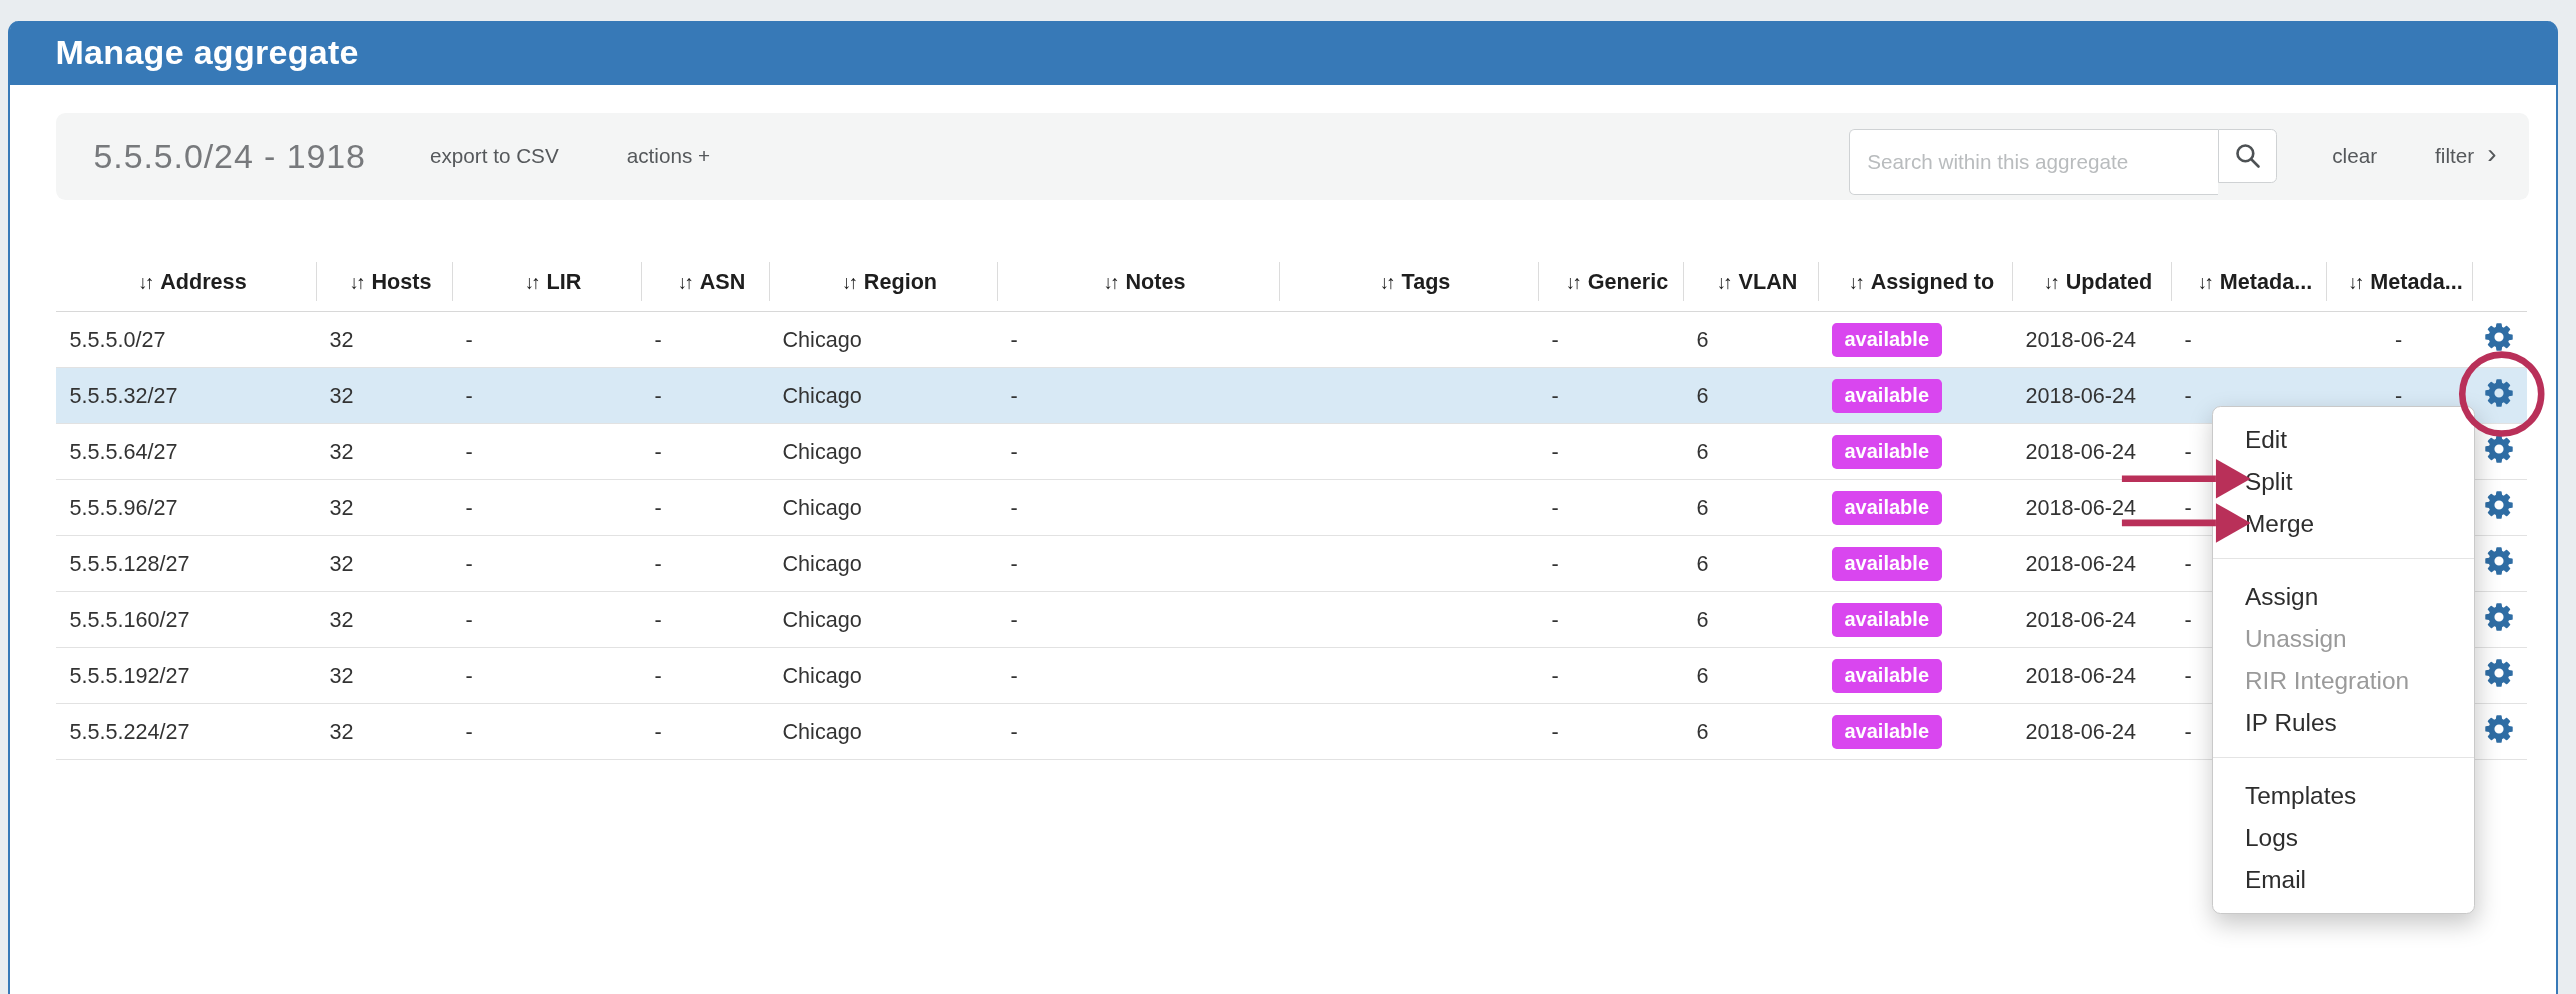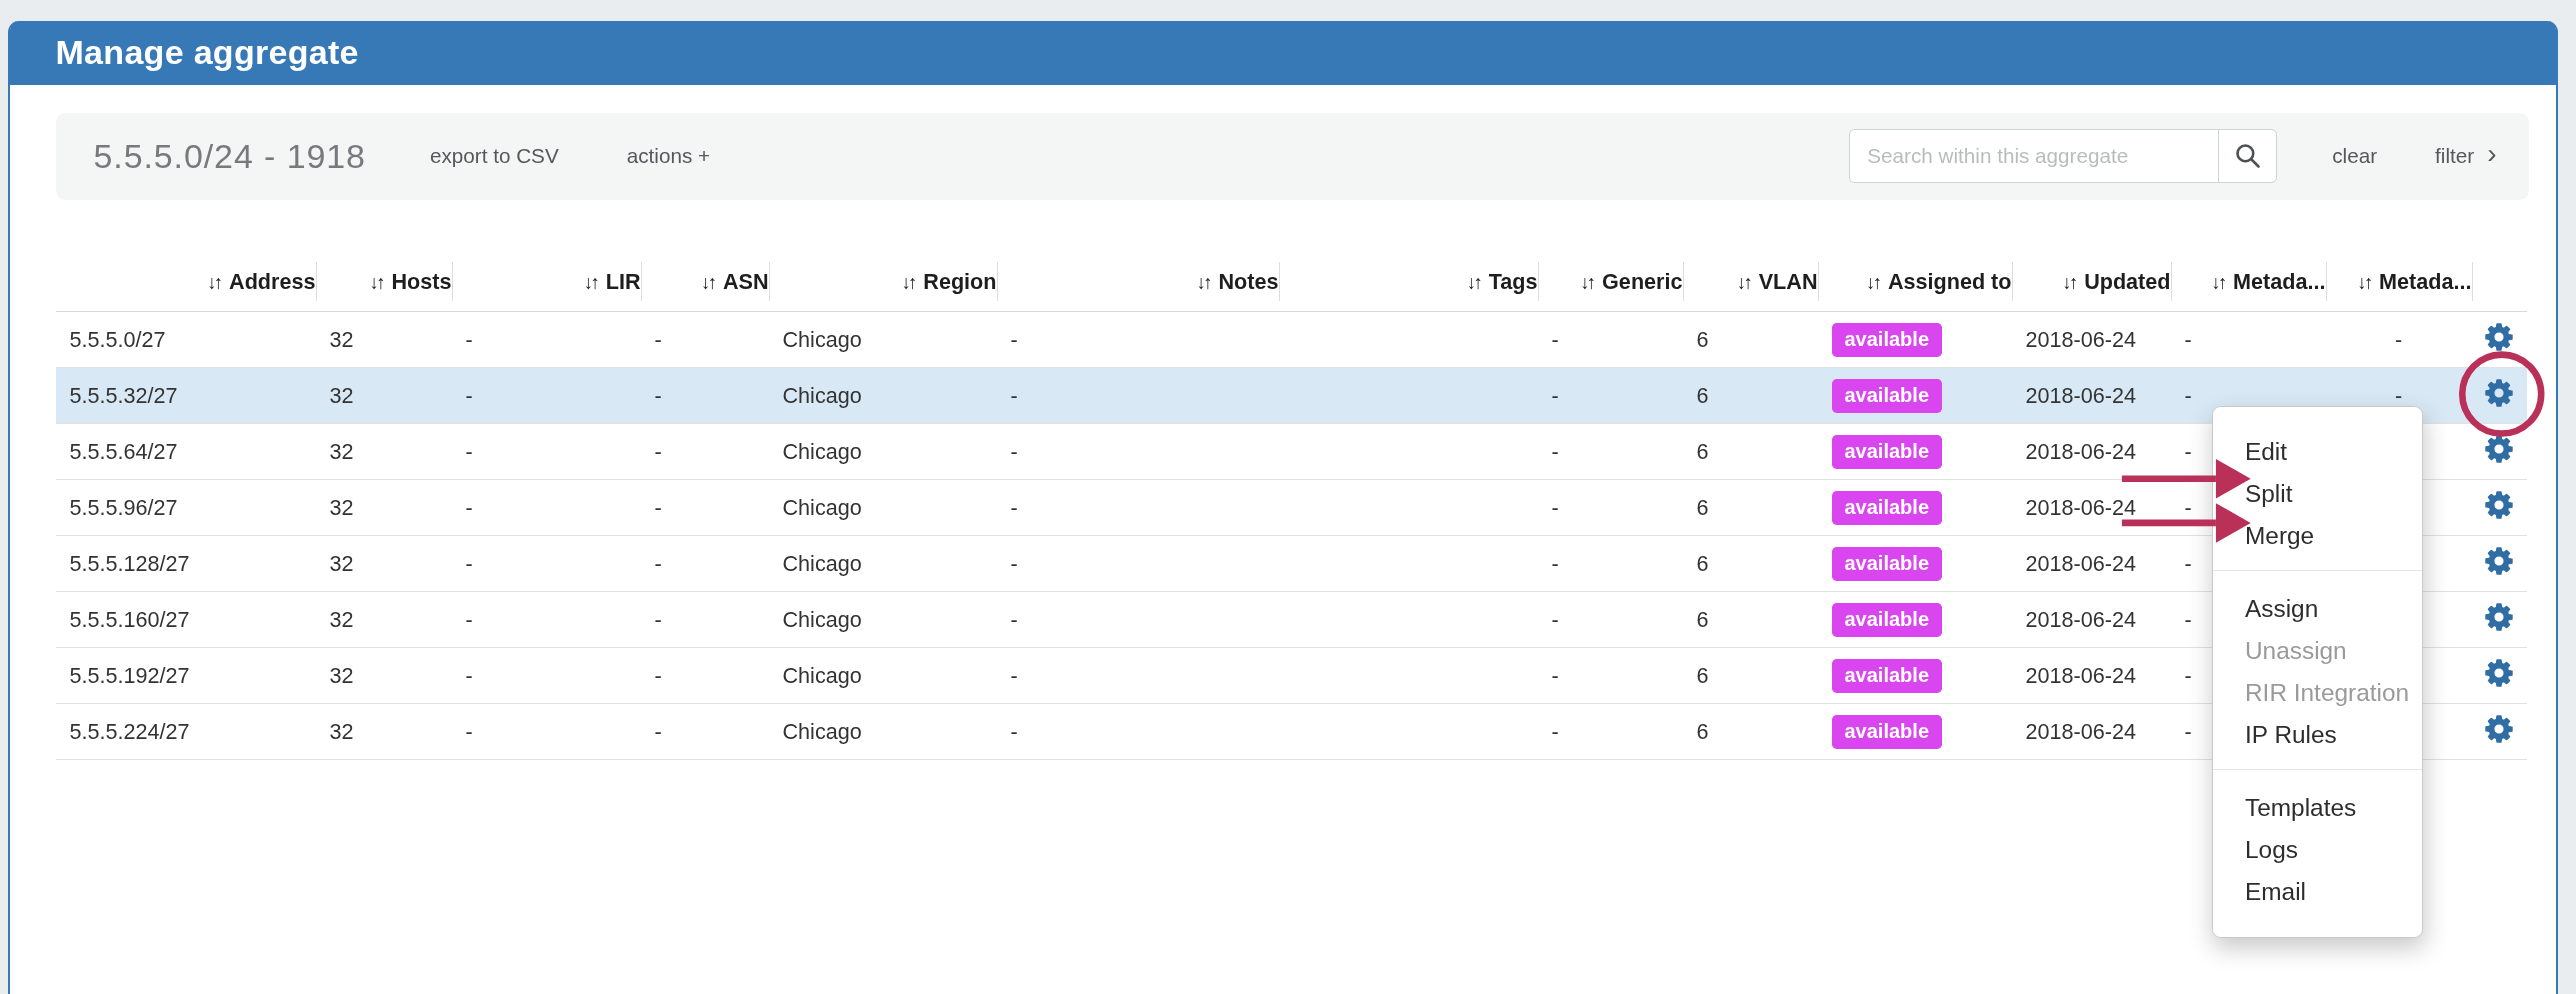--- a/index.html
+++ b/index.html
@@ -18,54 +18,54 @@
 
   
   .well { height:87px; background:#f4f5f5; border-radius:9.4px;
           display:flex; align-items:center; padding:0 32px 0 38px; }
   .agg-label { font-size:34px; color:#77797c; letter-spacing:0.9px; white-space:nowrap; }
   .link-btn { font-size:20.7px; color:#55585b; cursor:pointer; white-space:nowrap; }
   .export-btn { margin-left:64px; }
   .actions-btn { margin-left:68px; }
   .well-spacer { flex:1; }
   .search-group { display:flex; height:54px; }
-  .search-input { width:369px; height:54px; border:0.9px solid #cfd2d4; border-right:none;
+  .search-input { width:369px; height:66px; border:0.9px solid #cfd2d4; border-right:none;
                   border-radius:5.6px 0 0 5.6px; background:#fff; padding:0 17px;
                   font-size:20.7px; color:#444; font-family:inherit; outline:none; }
   .search-input::placeholder { color:#b9bcbe; }
   .search-btn { width:59px; height:54px; border:0.9px solid #cfd2d4; border-radius:0 5.6px 5.6px 0;
                 background:#fff; cursor:pointer; display:flex; align-items:center; justify-content:center; }
   .clear-btn { margin-left:55px;text-align:right; }
   .filter-btn { margin-left:58px; display:flex; align-items:center; }
   .filter-chevron { font-size:28px; margin-left:13px; color:#55585b; position:relative; top:-1.9px; }
 
   
   table { width:2471px; table-layout:fixed; border-collapse:collapse; margin-top:54px; }
-  thead th { height:58px; text-align:right; padding:0 0 0 14px; font-size:21.6px; color:#1e1e1e;
+  thead th { height:58px; text-align:center; padding:0 0 0 14px; font-size:21.6px; color:#1e1e1e;
              border-bottom:1.9px solid #d8d8d8; position:relative; white-space:nowrap; overflow:hidden; cursor:pointer; }
   thead th.sep::before { content:""; position:absolute; left:0; top:8.5px; bottom:10.3px; width:0.9px; background:#dcdcdc; }
   .sort-glyph { font-weight:bold; font-size:19px; letter-spacing:-2.8px; margin-right:8.5px; color:#1e1e1e; }
   tbody td { height:56px; padding:0 0 0 14px; font-size:21.6px; color:#333;
              border-top:0.9px solid #e2e2e2; white-space:nowrap; overflow:hidden; background:#fff; }
   tbody tr:first-child td { border-top:none; }
   tbody tr:last-child td { border-bottom:0.9px solid #e2e2e2; }
   tbody tr.highlight td { background:#d8e9f5; }
   .badge { display:inline-block; background:#d946ef; color:#fff; font-size:20px; font-weight:bold;
            padding:6.6px 13px 7.5px; border-radius:4.7px; line-height:1; }
   td.gear-cell { padding:0; text-align:center; }
   .gear-btn { display:inline-block; cursor:pointer; line-height:0; }
   .gear-btn svg { width:32px; height:32px; fill:#2f6da4; }
 
   .status-line { margin-top:53px; font-size:21.6px; color:#333; padding-left:14px; }
   .status-line b { font-weight:bold; }
 
   
-  .menu { position:absolute; left:2212px; top:406px; width:211px; background:#fff;
+  .menu { position:absolute; left:2212px; top:406px; width:263px; background:#fff;
           border:0.9px solid #c9c9c9; border-radius:8.5px; box-shadow:1.9px 9.4px 24.4px rgba(0,0,0,.22);
-          padding:24px 0; z-index:20; }
+          padding:12px 0; z-index:20; }
   .menu-item { height:42px; line-height:42px; padding-left:32px; font-size:24.4px; color:#2d2d2d;
                cursor:pointer; white-space:nowrap; }
   .menu-item.disabled { color:#9a9a9a; cursor:default; }
   .menu-divider { border-top:0.9px solid #e4e4e4; margin:13px 0 17px 0; }
 
   
   .annotation-overlay { position:absolute; left:0; top:0; width:2576px; height:995px;
                         pointer-events:none; z-index:30; }
 </style>
 </head>

